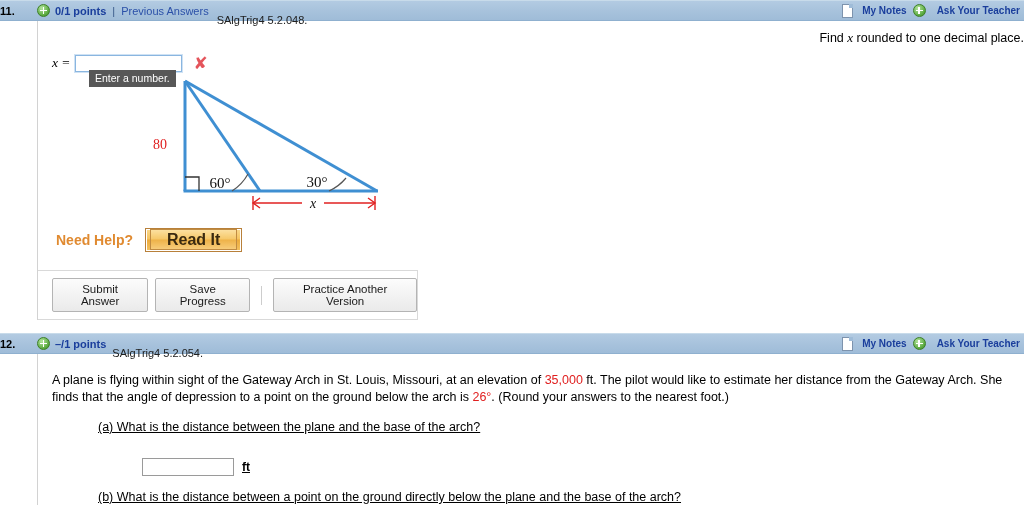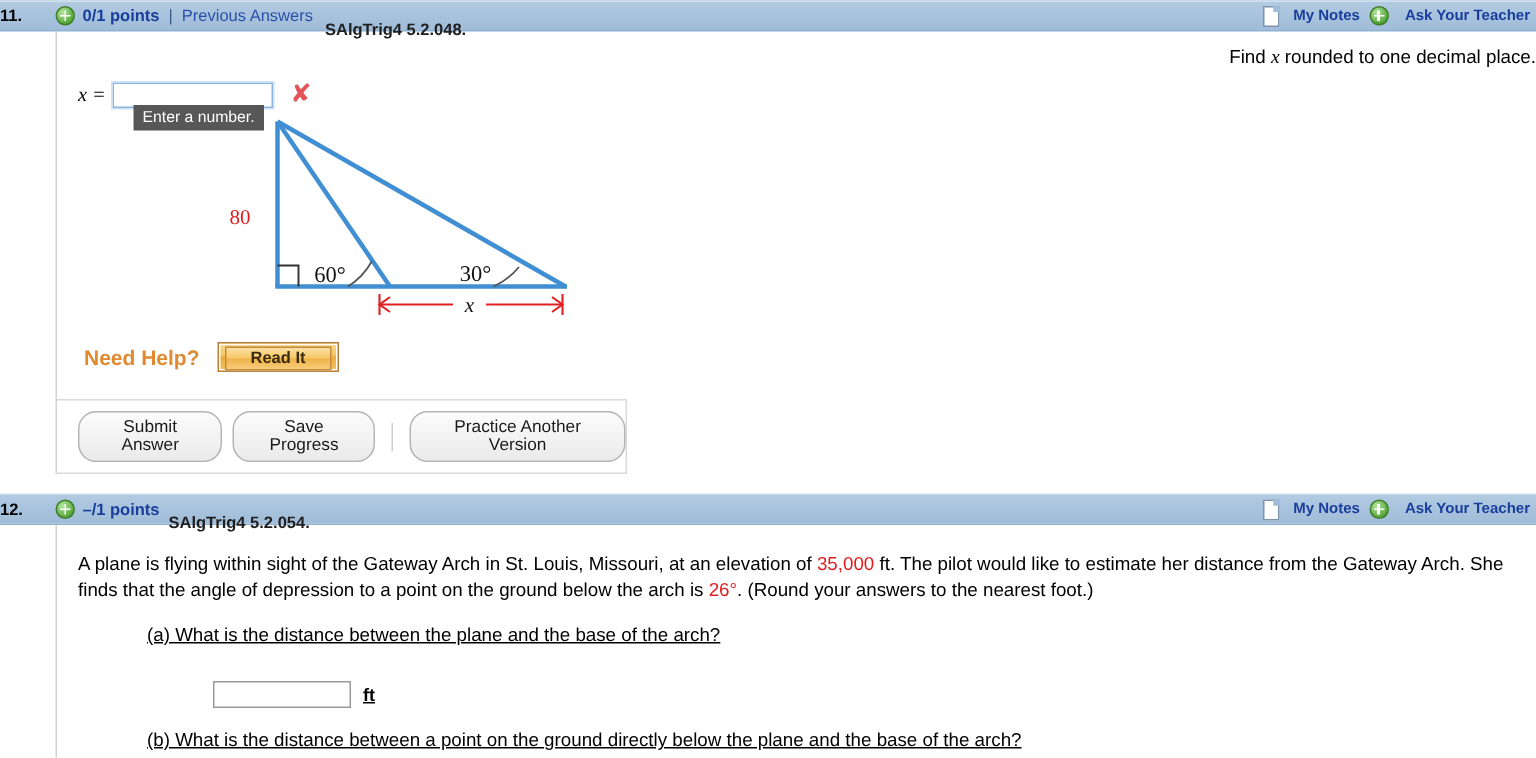--- a/index.html
+++ b/index.html
@@ -45,21 +45,21 @@
   }
   .plus-icon:before,.plus-icon:after{
     content:"";position:absolute;background:#fff;
   }
   .plus-icon:before{left:2px;top:4.5px;width:7px;height:1.6px;}
   .plus-icon:after{left:4.7px;top:2px;width:1.6px;height:7px;}
 
   .pts{color:#1a3e9c;font-weight:bold;margin-right:6px;}
   .sep{color:#3a5a8a;margin-right:6px;}
   .prevans{color:#2b50a8;margin-right:8px;}
-  .qcode{color:#202020;font-weight:bold;margin-top:18px;}
+  .qcode{color:#202020;font-weight:normal;margin-top:18px;}
 
   .head-right{
     position:absolute;right:4px;top:0;height:19px;
     display:flex;align-items:center;gap:6px;
   }
   .note-icon{
     display:inline-block;width:9px;height:12px;
     background:#fff;border:1px solid #7d93ad;
     position:relative;margin-right:3px;
   }
@@ -134,40 +134,40 @@
   }
   .readit-btn{
     border:1px solid #b8803a;
     background:linear-gradient(to bottom,#fbd98c 0%,#f5c460 45%,#edab3b 50%,#f3c261 100%);
     padding:2px 4px;
     box-shadow:0 0 0 1px #fff inset;
   }
   .readit-inner{
     border:1px solid #c08b42;
     padding:1px 16px;
-    font-size:11px;font-weight:bold;color:#3a2a10;
+    font-size:16px;font-weight:bold;color:#3a2a10;
     background:linear-gradient(to bottom,#fce0a0 0%,#f6c869 48%,#eeb248 52%,#f7cc7a 100%);
   }
 
   
   .actions{
     margin-top:18px;
     border:1px solid #d9d9d9;
     border-left:none;
     width:380px;
     padding:7px 0 7px 11px;
     display:flex;align-items:center;
     margin-left:-14px;
     padding-left:14px;
     box-sizing:border-box;
   }
   .btn{
     border:1px solid #b4b4b4;
     background:linear-gradient(to bottom,#fcfcfc,#eaeaea);
-    border-radius:12px;
+    border-radius:2px;
     font-size:11.5px;
     color:#1a1a1a;
     padding:4px 10px;
     font-family:"Liberation Sans",sans-serif;
     cursor:pointer;
   }
   .btn + .btn{margin-left:7px;}
   .vdiv{
     width:1px;height:19px;background:#cdcdcd;
     margin:0 11px;

